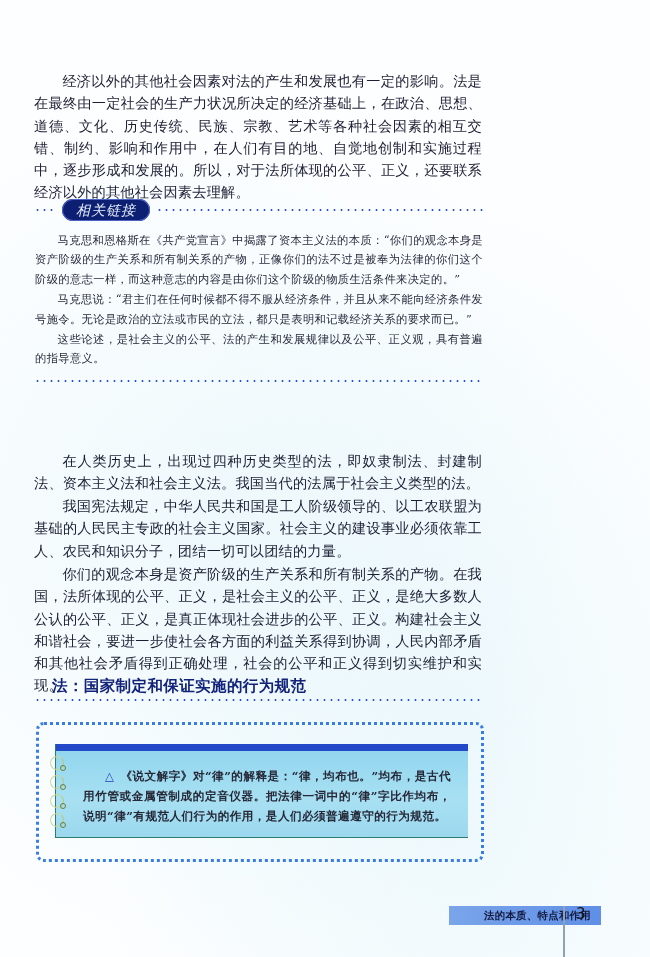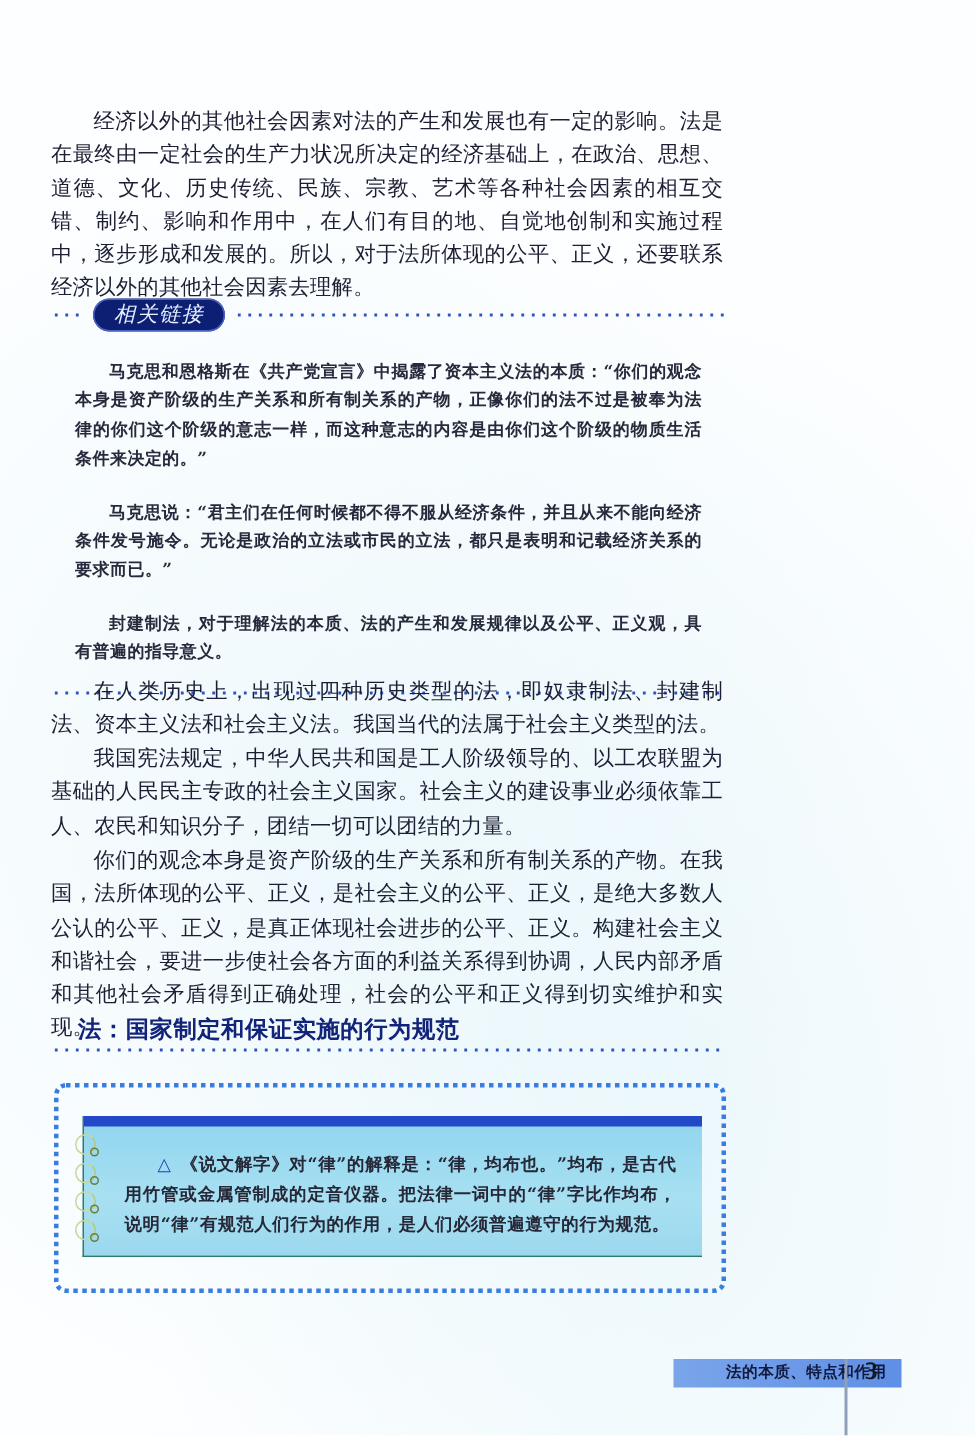--- a/index.html
+++ b/index.html
@@ -69,22 +69,22 @@
       font-size: 14px;
       line-height: 22px;
       letter-spacing: 1px;
       box-shadow: 0 0 0 1px #4c63c4 inset;
     }
     .quote {
       font-size: 11.3px;
       line-height: 19.4px;
       text-indent: 22.6px;
       text-align: justify;
-      margin: 16px;
-      font-weight: bold;
+      margin: 1px;
+      font-weight: normal;
       color: #272a3c;
       letter-spacing: 0.35px;
     }
     .quote-wrap {
       margin-top: 9px;
     }
     .dots-bottom {
       margin-top: 11px;
     }
     .section-heading {
@@ -217,21 +217,21 @@
 
 <div class="link-section">
   <div class="badge-row">
     <div class="dots dots-left"></div>
     <div class="badge">相关链接</div>
     <div class="dots dots-right"></div>
   </div>
   <div class="quote-wrap">
     <p class="quote">马克思和恩格斯在《共产党宣言》中揭露了资本主义法的本质：“你们的观念本身是资产阶级的生产关系和所有制关系的产物，正像你们的法不过是被奉为法律的你们这个阶级的意志一样，而这种意志的内容是由你们这个阶级的物质生活条件来决定的。”</p>
     <p class="quote">马克思说：“君主们在任何时候都不得不服从经济条件，并且从来不能向经济条件发号施令。无论是政治的立法或市民的立法，都只是表明和记载经济关系的要求而已。”</p>
-    <p class="quote">封建制法，对于理解法的本质、法的产生和发展规律以及公平、正义观，具有普遍的指导意义。</p>
+    <p class="quote">这些论述，是社会主义的公平、法的产生和发展规律以及公平、正义观，具有普遍的指导意义。</p>
   </div>
   <div class="dots dots-bottom"></div>
 </div>
 
 <p class="para" style="top:450px;">在人类历史上，出现过四种历史类型的法，即奴隶制法、封建制法、资本主义法和社会主义法。我国当代的法属于社会主义类型的法。</p>
 <p class="para" style="top:495px;">我国宪法规定，中华人民共和国是工人阶级领导的、以工农联盟为基础的人民民主专政的社会主义国家。社会主义的建设事业必须依靠工人、农民和知识分子，团结一切可以团结的力量。</p>
 <p class="para" style="top:563px;">你们的观念本身是资产阶级的生产关系和所有制关系的产物。在我国，法所体现的公平、正义，是社会主义的公平、正义，是绝大多数人公认的公平、正义，是真正体现社会进步的公平、正义。构建社会主义和谐社会，要进一步使社会各方面的利益关系得到协调，人民内部矛盾和其他社会矛盾得到正确处理，社会的公平和正义得到切实维护和实现。</p>
 
 <div class="section-heading">法：国家制定和保证实施的行为规范</div>
 <div class="dots heading-dots"></div>

